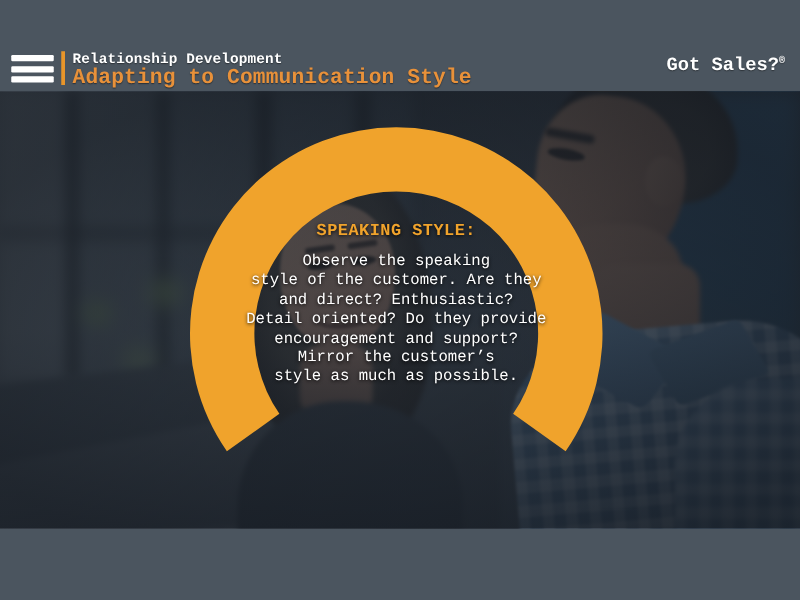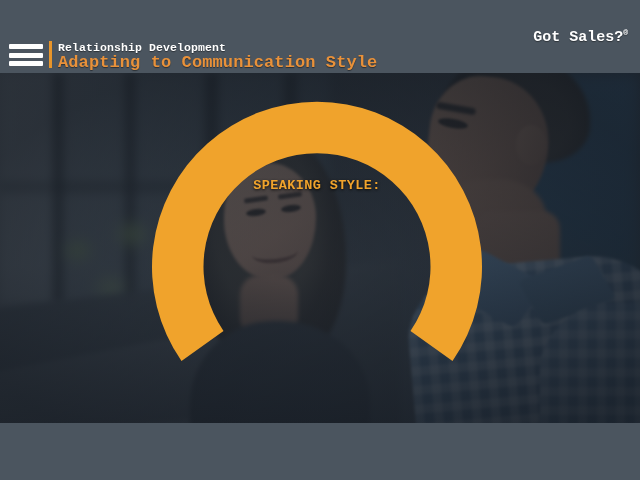--- a/index.html
+++ b/index.html
@@ -11,21 +11,21 @@
   .header{position:absolute;left:0;top:0;width:640px;height:73px;background:#4b555f;}
   .hamburger{position:absolute;left:9px;top:44px;width:34px;height:22px;
              display:flex;flex-direction:column;justify-content:space-between;cursor:pointer;}
   .hamburger i{display:block;width:34px;height:5px;background:#ffffff;border-radius:1px;}
   .divider-bar{position:absolute;left:49px;top:41px;width:3px;height:27px;background:#e8952a;}
   .title-block{position:absolute;left:58px;top:40px;}
   .title-main{font-size:11.5px;font-weight:bold;color:#ffffff;line-height:15px;letter-spacing:.1px;
               text-shadow:0 1px 1px rgba(0,0,0,.45);}
   .title-sub{font-size:17px;font-weight:bold;color:#e8913a;line-height:15px;letter-spacing:.1px;
              text-shadow:0 1px 1px rgba(0,0,0,.45);}
-  .brand{position:absolute;right:12px;top:28px;font-size:15px;font-weight:bold;color:#ffffff;
+  .brand{position:absolute;right:12px;top:44px;font-size:15px;font-weight:bold;color:#ffffff;
          text-shadow:0 1px 1px rgba(0,0,0,.4);}
   .brand sup{font-size:8px;vertical-align:super;}
 
   
   .stage{position:absolute;left:0;top:73px;width:640px;height:350px;overflow:hidden;
          background:#0f172a;}
   .photo{position:absolute;inset:0;}
 
   
   .bg-base{position:absolute;inset:0;
@@ -200,18 +200,25 @@
     <svg class="ring" viewBox="0 0 640 350">
       <path d="M 181.5 288
                A 165 165 0 1 1 452.5 288
                L 410.5 258
                A 113.5 113.5 0 1 0 223.5 258
                Z" fill="#f0a32c"></path>
     </svg>
 
     <div class="callout">
       <div class="callout-title">SPEAKING STYLE:</div>
+      <div class="callout-body">Observe the speaking
+style of the customer.  Are they
+and direct? Enthusiastic?
+Detail oriented? Do they provide
+encouragement and support?
+Mirror the customer’s
+style as much as possible.</div>
     </div>
 
   </div>
 
   <div class="footer"></div>
 </div>
 
 </body></html>

